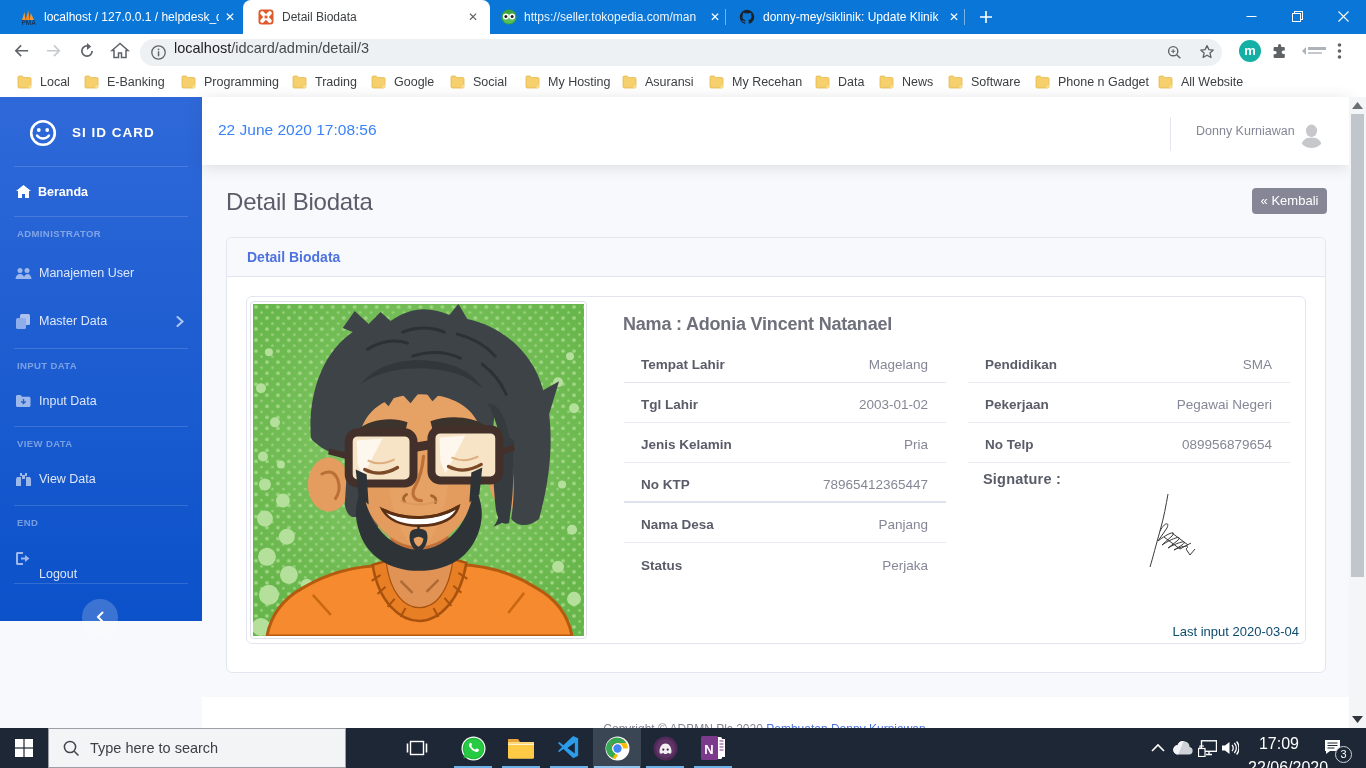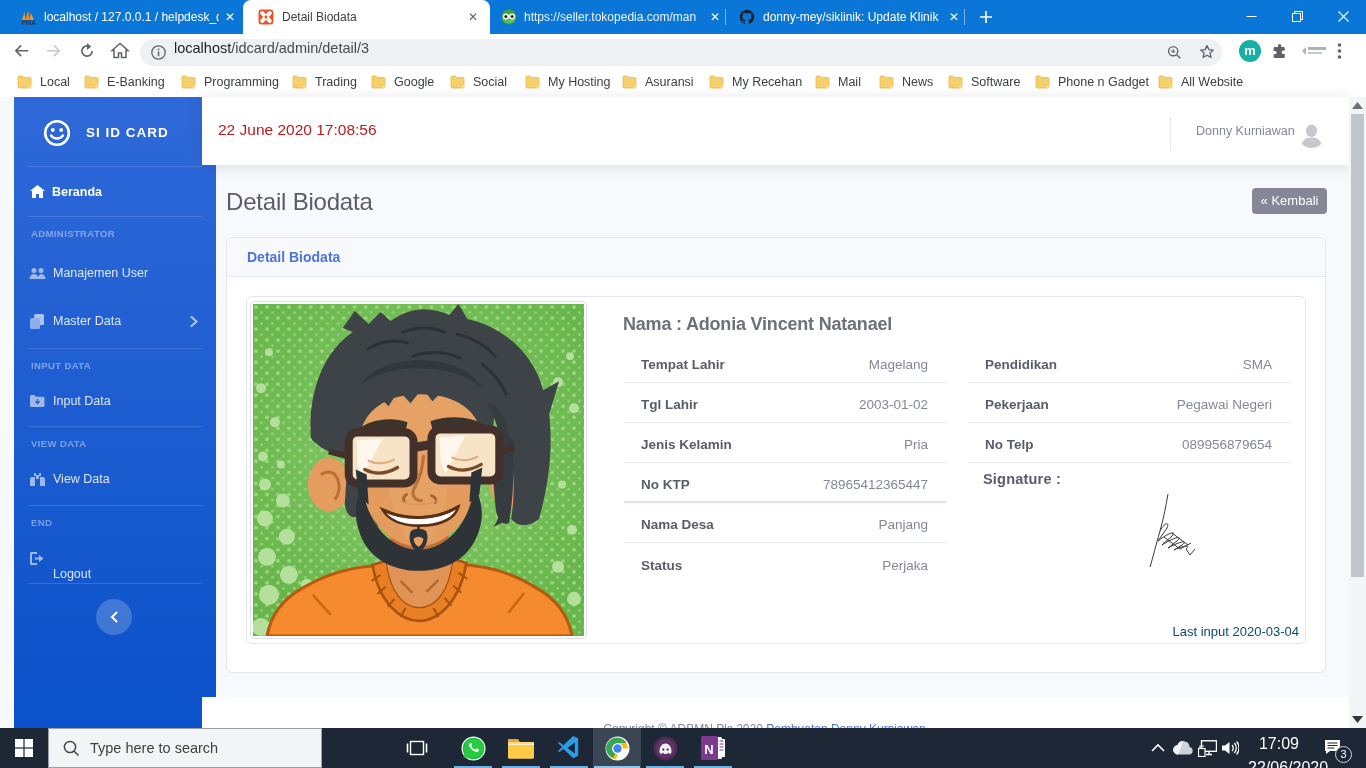--- a/index.html
+++ b/index.html
@@ -21,21 +21,21 @@
 #toolbar { left:0; top:34px; width:1366px; height:34px; background:#fff; }
 #omnibox { position:absolute; left:140px; top:5px; width:1082px; height:27px; background:#eef1f4; border-radius:14px; }
 .urltxt { position:absolute; left:174px; top:6px; font-size:14.5px; color:#202124; }
 
 
 #bookbar { left:0; top:68px; width:1366px; height:29px; background:#fff; }
 .bm { position:absolute; top:4px; height:20px; display:flex; align-items:center; gap:8px; font-size:12.5px; color:#3c4043; }
 
 
 #page { left:0; top:97px; width:1366px; height:631px; background:#f8f9fc; }
-#sidebar { position:absolute; left:14px; top:0; width:202px; height:631px; background:linear-gradient(180deg,#2f69d9 0%,#0b51c9 100%); }
+#sidebar { position:absolute; left:0; top:0; width:202px; height:524px; background:linear-gradient(180deg,#2f69d9 0%,#0b51c9 100%); }
 #topbar { position:absolute; left:202px; top:0; width:1147px; height:68px; background:#fff; box-shadow:0 2px 14px rgba(58,59,69,.15); }
 #footerband { position:absolute; left:202px; top:600px; width:1147px; height:31px; background:#fff; overflow:hidden; }
 .sbitem { color:rgba(255,255,255,.85); font-size:12.5px; font-weight:700; }
 .sbhead { color:rgba(255,255,255,.42); font-size:9.5px; font-weight:700; letter-spacing:.4px; }
 .sbdiv { position:absolute; left:14px; width:174px; height:0; border-top:1px solid rgba(255,255,255,.15); }
 
 
 #sbtrack { position:absolute; left:1349px; top:0; width:17px; height:631px; background:#f4f5f7; }
 #sbthumb { position:absolute; left:1351px; top:17px; width:13px; height:463px; background:#c1c6cc; }
 
@@ -236,21 +236,21 @@
           <path d="M1 2.2C1 1.5 1.5 1 2.2 1h3.1l1.4 1.6h6.1c.7 0 1.2.5 1.2 1.2v8c0 .7-.5 1.2-1.2 1.2H2.2c-.7 0-1.2-.5-1.2-1.2z" fill="#f6d06c" stroke="#e4b74e" stroke-width="0.8"></path>
           <path d="M10.5 12.8l3.5-3.3v2.1c0 .7-.5 1.2-1.2 1.2z" fill="#fbe49d"></path>
         </svg>
         <span>My Recehan</span>
       </div>
     <div class="bm" style="left:815px;">
         <svg width="15" height="14" viewBox="0 0 15 14" style="flex:none;">
           <path d="M1 2.2C1 1.5 1.5 1 2.2 1h3.1l1.4 1.6h6.1c.7 0 1.2.5 1.2 1.2v8c0 .7-.5 1.2-1.2 1.2H2.2c-.7 0-1.2-.5-1.2-1.2z" fill="#f6d06c" stroke="#e4b74e" stroke-width="0.8"></path>
           <path d="M10.5 12.8l3.5-3.3v2.1c0 .7-.5 1.2-1.2 1.2z" fill="#fbe49d"></path>
         </svg>
-        <span>Mail</span>
+        <span>Data</span>
       </div>
     <div class="bm" style="left:879px;">
         <svg width="15" height="14" viewBox="0 0 15 14" style="flex:none;">
           <path d="M1 2.2C1 1.5 1.5 1 2.2 1h3.1l1.4 1.6h6.1c.7 0 1.2.5 1.2 1.2v8c0 .7-.5 1.2-1.2 1.2H2.2c-.7 0-1.2-.5-1.2-1.2z" fill="#f6d06c" stroke="#e4b74e" stroke-width="0.8"></path>
           <path d="M10.5 12.8l3.5-3.3v2.1c0 .7-.5 1.2-1.2 1.2z" fill="#fbe49d"></path>
         </svg>
         <span>News</span>
       </div>
     <div class="bm" style="left:948px;">
         <svg width="15" height="14" viewBox="0 0 15 14" style="flex:none;">
@@ -327,21 +327,21 @@
           <path d="M9 3l4.5 3.5L9 10V7.5H5v-2h4z" fill="#9db8ea"></path>
         </svg>
       <div class="sbitem abs" style="left:39px;top:454px;font-weight:400;margin-top:16px;">Logout</div>
       <div class="sbdiv" style="top:486px;"></div>
       <div class="abs" style="left:82px;top:502px;width:36px;height:36px;border-radius:50%;background:rgba(255,255,255,.2);"></div>
       <svg class="abs" style="left:96px;top:514px;" width="8" height="12" viewBox="0 0 8 12">
           <path d="M6.5 1.5L2 6l4.5 4.5" fill="none" stroke="#fff" stroke-width="2" stroke-linecap="round"></path>
         </svg>
     </div>
     <div id="topbar">
-      <div class="abs" style="left:16px;top:24px;font-size:15.5px;color:#b91c1c;">22 June 2020 17:08:56</div>
+      <div class="abs" style="left:16px;top:24px;font-size:15.5px;color:#3b82f6;">22 June 2020 17:08:56</div>
       <div class="abs" style="left:968px;top:20px;width:1px;height:34px;background:#e3e6f0;"></div>
       <div class="abs" style="left:994px;top:27px;font-size:12.5px;color:#858796;">Donny Kurniawan</div>
       <svg class="abs" style="left:1096px;top:24px;" width="27" height="27" viewBox="0 0 27 27">
           <defs>
             <clipPath id="avc">
               <circle cx="13.5" cy="13.5" r="13.5"></circle>
             </clipPath>
           </defs>
           <g clip-path="url(#avc)">
             <circle cx="13.5" cy="13.5" r="13.5" fill="#fff"></circle>
@@ -526,21 +526,21 @@
     <div id="sbthumb"></div>
   </div>
 
   <div class="abs" id="taskbar">
     <svg class="abs" style="left:15px;top:11px;" width="18" height="18" viewBox="0 0 18 18">
         <rect x="0" y="0" width="8.4" height="8.4" fill="#fff"></rect>
         <rect x="9.6" y="0" width="8.4" height="8.4" fill="#fff"></rect>
         <rect x="0" y="9.6" width="8.4" height="8.4" fill="#fff"></rect>
         <rect x="9.6" y="9.6" width="8.4" height="8.4" fill="#fff"></rect>
       </svg>
-    <div class="abs" style="left:48px;top:0;width:274px;height:40px;background:#f3f4f5;border:1px solid #9aa0a6;display:flex;align-items:center;">
+    <div class="abs" style="left:48px;top:0;width:298px;height:40px;background:#f3f4f5;border:1px solid #9aa0a6;display:flex;align-items:center;">
       <svg style="margin-left:14px;" width="17" height="17" viewBox="0 0 17 17">
           <circle cx="7" cy="7" r="5.6" fill="none" stroke="#42454a" stroke-width="1.5"></circle>
           <path d="M11.2 11.2l4.3 4.3" stroke="#42454a" stroke-width="1.5"></path>
         </svg>
       <span style="margin-left:10px;font-size:14.5px;color:#3c3f44;">Type here to search</span>
     </div>
     <div class="tbicon" style="left:393px;">
         <svg width="22" height="22" viewBox="0 0 22 22">
           <rect x="4.5" y="4.5" width="13" height="13" fill="none" stroke="#fff" stroke-width="1.4"></rect>
           <path d="M1.5 6.5v9M20.5 6.5v9" stroke="#fff" stroke-width="1.6"></path>

